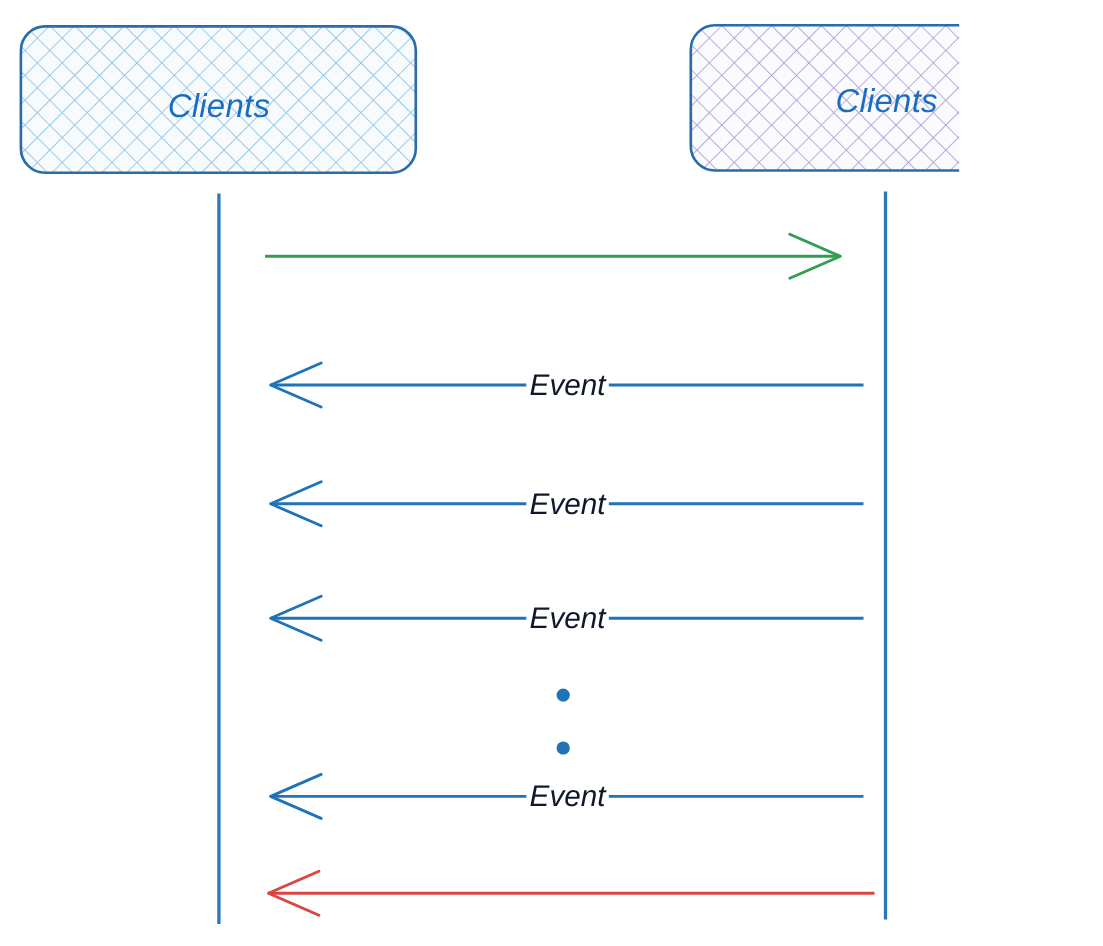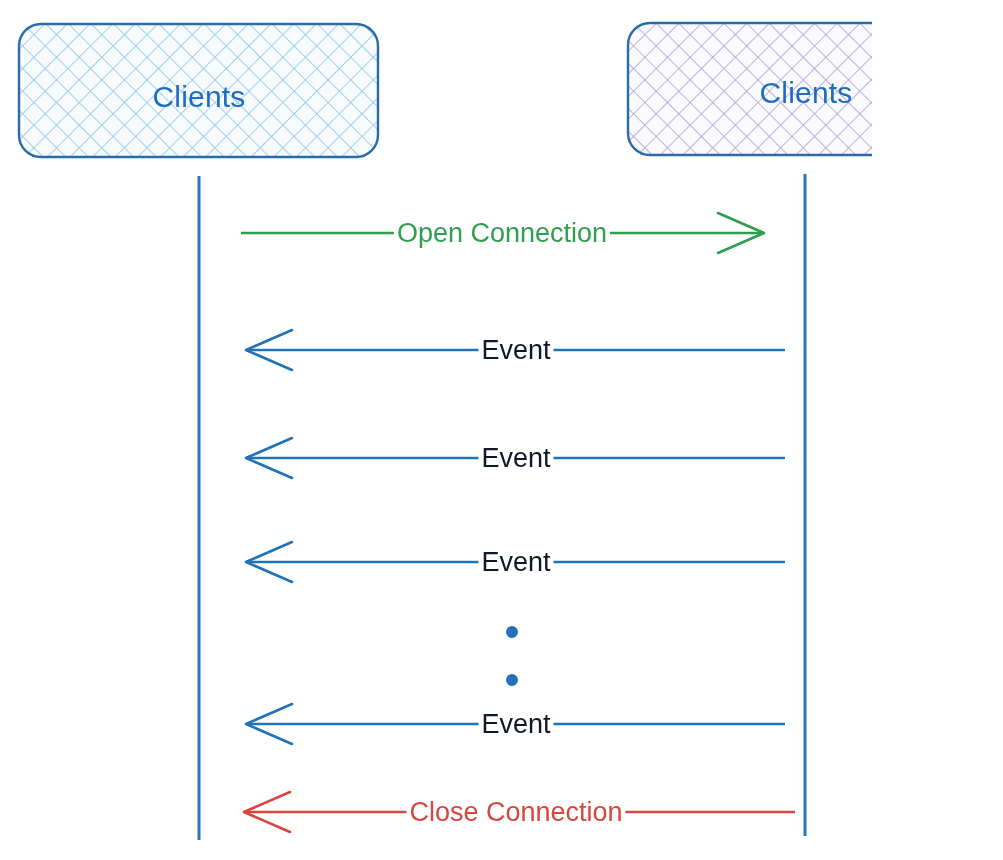--- a/index.html
+++ b/index.html
@@ -7,20 +7,21 @@
     padding: 0;
     background: #ffffff;
   }
   #canvas {
     position: relative;
     width: 872px;
     height: 860px;
     background: #ffffff;
     overflow: hidden;
     font-family: "Liberation Sans", sans-serif;
+    font-style: italic;
   }
   svg.layer {
     position: absolute;
     left: 0;
     top: 0;
     width: 1003px;
     height: 860px;
   }
   .participant-label {
     position: absolute;
@@ -108,25 +109,23 @@
     <g>
       <line x1="795" y1="812" x2="244" y2="812" stroke="#d9453f" stroke-width="2.6"></line>
       <polyline points="290,792 244,812 290,832" fill="none" stroke="#d9453f" stroke-width="2.6" stroke-linecap="round" stroke-linejoin="round"></polyline>
     </g>
   </svg>
 
   <div class="participant-label" style="left:199px; top:97px;">Clients</div>
 
   <div class="participant-label" style="left:806px; top:93px;">Clients</div>
 
-  <div class="msg-label msg-open" style="left:502px; top:233px;">Open Connection</div>
 
   <div class="msg-label msg-event" style="left:516px; top:350px;">Event</div>
 
   <div class="msg-label msg-event" style="left:516px; top:458px;">Event</div>
 
   <div class="msg-label msg-event" style="left:516px; top:562px;">Event</div>
 
   <div class="msg-label msg-event" style="left:516px; top:724px;">Event</div>
 
-  <div class="msg-label msg-close" style="left:516px; top:812px;">Close Connection</div>
 
 </div>
 
 </body></html>

